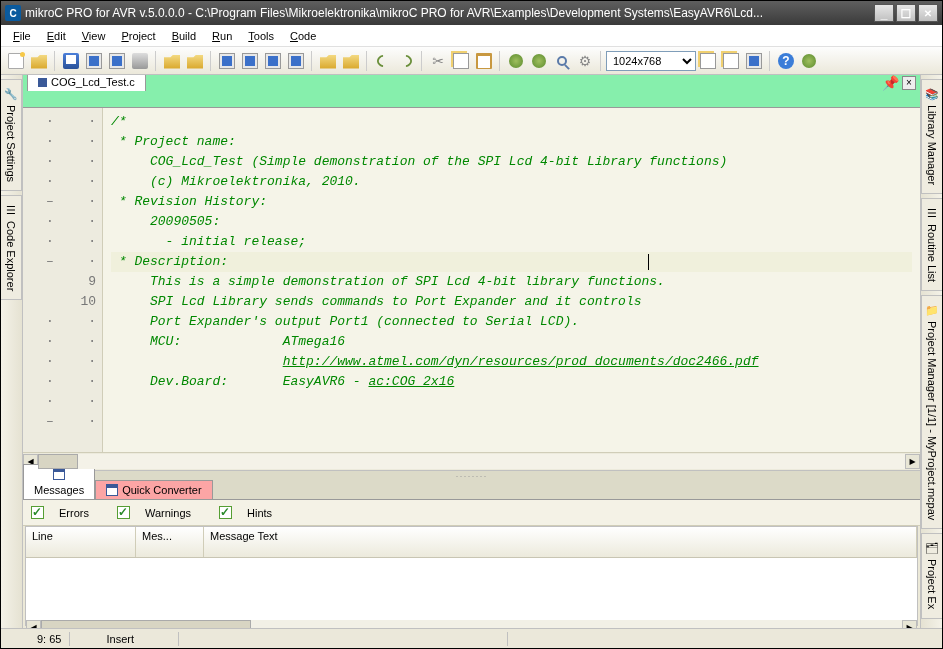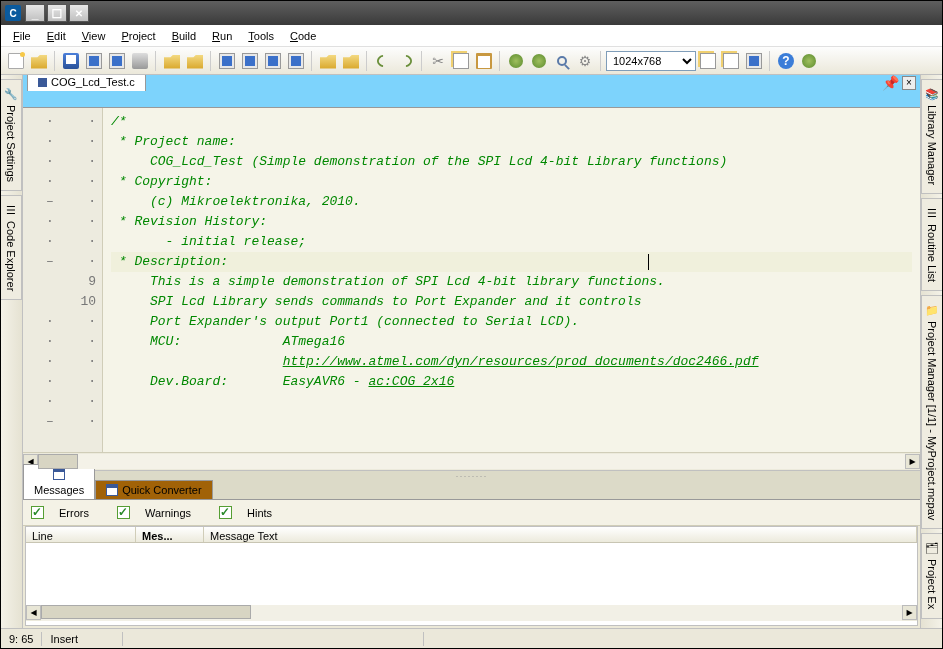--- a/index.html
+++ b/index.html
@@ -104,21 +104,21 @@
     .right-panel {
       width: 22px; background: linear-gradient(to left, #f4f2e8, #e5e2d2);
       display:flex; flex-direction:column; gap:4px; padding:4px 0;
       border-left:1px solid #c0c0c0;
     }
     .side-tab.r {
       border-right:none; border-left:1px solid #c0c0c0;
     }
     .center { flex:1; display:flex; flex-direction:column; overflow:hidden; }
     .tab-strip {
-      height:32px; background:#7dd3fc; display:flex; align-items:flex-end;
+      height:32px; background:#86efac; display:flex; align-items:flex-end;
       padding:16px 4px; border-bottom:1px solid #999;
     }
     .file-tab {
       background:#fff; border:1px solid #999; border-bottom:none;
       padding:3px 10px; font-size:11px; border-radius: 4px 4px 0 0;
       display:flex; align-items:center; gap:4px;
     }
     .file-tab .sq { width:9px; height:9px; background:#3a5998; display:inline-block; }
     .tab-strip-right { margin-left:auto; display:flex; gap:2px; align-items:center; }
     .pin-icon { font-size:14px; color:#555; cursor:pointer; }
@@ -146,55 +146,56 @@
     .hscroll .arrow { width:15px; height:15px; background:#e8e6d6; border:1px solid #bbb; font-size:8px; text-align:center; line-height:14px; }
     .hscroll .track { flex:1; height:15px; background:#f4f2e8; position:relative; }
     .hscroll .thumb { position:absolute; left:0; top:0; width:40px; height:15px; background:#d8d5c3; border:1px solid #aaa; }
     .drag-bar { height:8px; background:#dcdac8; border-top:1px solid #c0c0c0; font-size:9px; text-align:center; color:#999; cursor:ns-resize; letter-spacing:1px; }
     .bottom-tabs {
       height:22px; background:#dcdac8; display:flex; align-items:flex-end;
       border-bottom:1px solid #999;
     }
     .bot-tab {
       padding:3px 10px; font-size:11px; border:1px solid #999;
-      background:#a16207; border-bottom:none; display:flex; align-items:center; gap:4px;
+      background:#fca5a5; border-bottom:none; display:flex; align-items:center; gap:4px;
       cursor:pointer;
     }
     .bot-tab.active { background:#fff;flex-direction:column; }
     .grid-icon { width:12px; height:12px; display:inline-block; background:linear-gradient(#3a5998,#3a5998) 0 0/100% 3px no-repeat, #fff; border:1px solid #3a5998; }
     .filter-bar {
       height:26px; background:#f4f2e6; display:flex; align-items:center; gap:28px;
       padding:0 8px; border-bottom:1px solid #d0cdb8;
     }
     .cb-wrap { display:flex; align-items:center; gap:15px; }
     .cb { width:13px; height:13px; border:1px solid #559e33; background:#fff; position:relative; }
     .cb.checked::after { content:'✓'; position:absolute; top:-2px; left:0; font-size:12px; color:#2a8a2a; font-weight:bold; }
     .msg-table { height:100px; background:#fff; border:1px solid #c0c0c0; margin:0 2px 2px; }
-    .msg-header { display:flex; height:16px; background:linear-gradient(to bottom,#fff,#eceadc); border-bottom:1px solid #c8c5b3;justify-content:center; }
+    .msg-header { display:flex; height:31px; background:linear-gradient(to bottom,#fff,#eceadc); border-bottom:1px solid #c8c5b3;justify-content:center; }
     .msg-col { padding:3px 6px; font-size:11px; border-right:1px solid #d0cdb8; }
     .msg-col.c1 { width:110px; }
-    .msg-col.c2 { width:68px;font-weight:bold; }
+    .msg-col.c2 { width:68px; }
     .msg-col.c3 { flex:1; }
     .msg-body { height:62px; }
     .hscroll2 { height:16px; display:flex; background:#eceadc; }
     .hscroll2 .arrow { width:15px; height:15px; background:#e8e6d6; border:1px solid #bbb; font-size:8px; text-align:center; line-height:13px; }
     .hscroll2 .track { flex:1; background:#f2f0e6; position:relative; }
     .hscroll2 .thumb { position:absolute; left:0; top:0; height:14px; width:210px; background:#d8d5c3; border:1px solid #aaa; }
     .statusbar {
       height:20px; background:#ebe8da; border-top:1px solid #c0c0c0;
       display:flex; align-items:center; font-size:11px;
     }
-    .statusbar .cell { padding:0 8px; }
+    .statusbar .cell { padding:0 8px;margin-left:28px; }
     .statusbar .sep { border-left:1px solid #c0c0c0; height:14px; }
   </style>
 </head>
 <body>
 
 <div class="titlebar">
   <div class="titlebar-icon">C</div>
+  <div class="titlebar-text">mikroC PRO for AVR v.5.0.0.0 - C:\Program Files\Mikroelektronika\mikroC PRO for AVR\Examples\Development Systems\EasyAVR6\Lcd...</div>
   <div class="window-controls">
     <div class="win-btn">_</div>
     <div class="win-btn">☐</div>
     <div class="win-btn close">✕</div>
   </div>
 </div>
 
 <div class="menubar">
   <div class="menu-item">File</div>
   <div class="menu-item">Edit</div>
@@ -393,23 +394,23 @@
           </div>
         <div class="ln">
             <span class="mark">–</span>
             <span class="num">·</span>
           </div>
       </div>
       <div class="editor">
         <div class="line">/*</div>
         <div class="line"> * Project name:</div>
         <div class="line">     COG_Lcd_Test (Simple demonstration of the SPI Lcd 4-bit Library functions)</div>
-        <div class="line"> * Copyright:</div>
         <div class="line">     (c) Mikroelektronika, 2010.</div>
         <div class="line"> * Revision History:</div>
+        <div class="line">     20090505:</div>
         <div class="line">       - initial release;</div>
         <div class="line hl"><span> * Description:</span><span class="cursor" style="margin-left:420px;"></span></div>
         <div class="line">     This is a simple demonstration of SPI Lcd 4-bit library functions.</div>
         <div class="line">     SPI Lcd Library sends commands to Port Expander and it controls</div>
         <div class="line">     Port Expander's output Port1 (connected to Serial LCD).</div>
         <div class="line">     MCU:             ATmega16</div>
         <div class="line"><span>                      </span><span class="url">http://www.atmel.com/dyn/resources/prod_documents/doc2466.pdf</span></div>
         <div class="line"><span>     Dev.Board:       EasyAVR6 - </span><span class="url">ac:COG_2x16</span></div>
       </div>
     </div>

